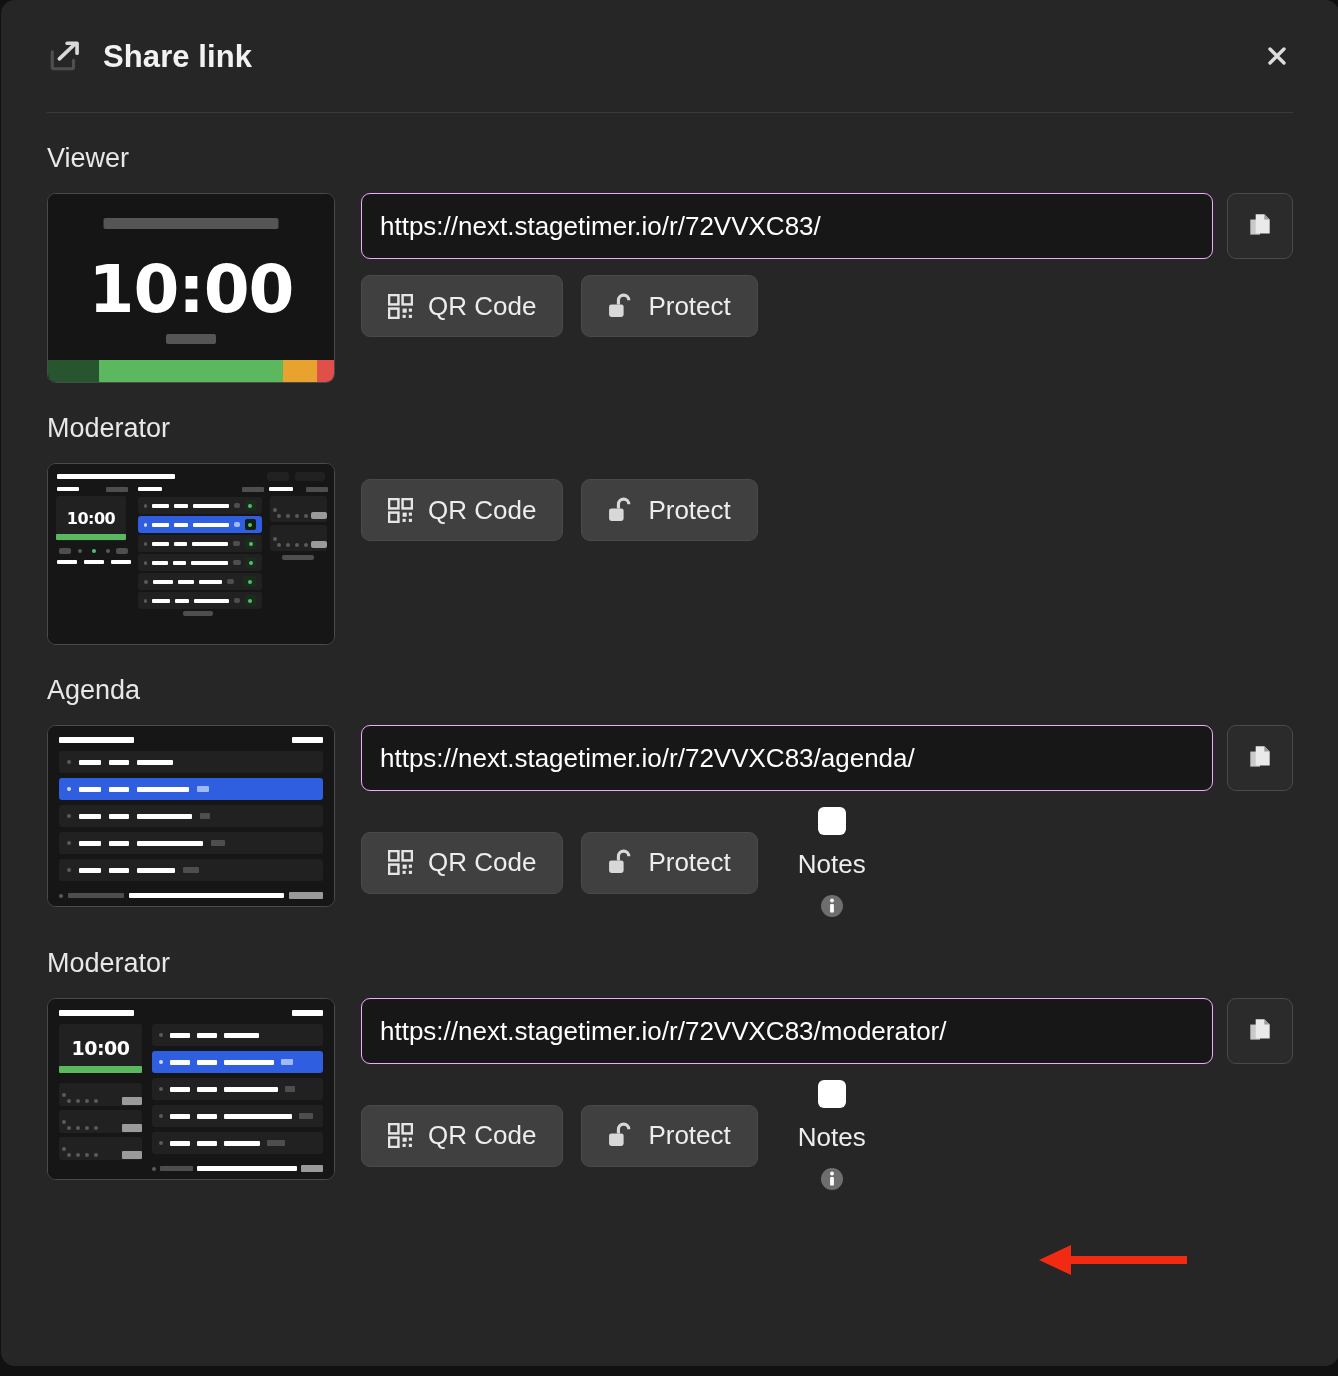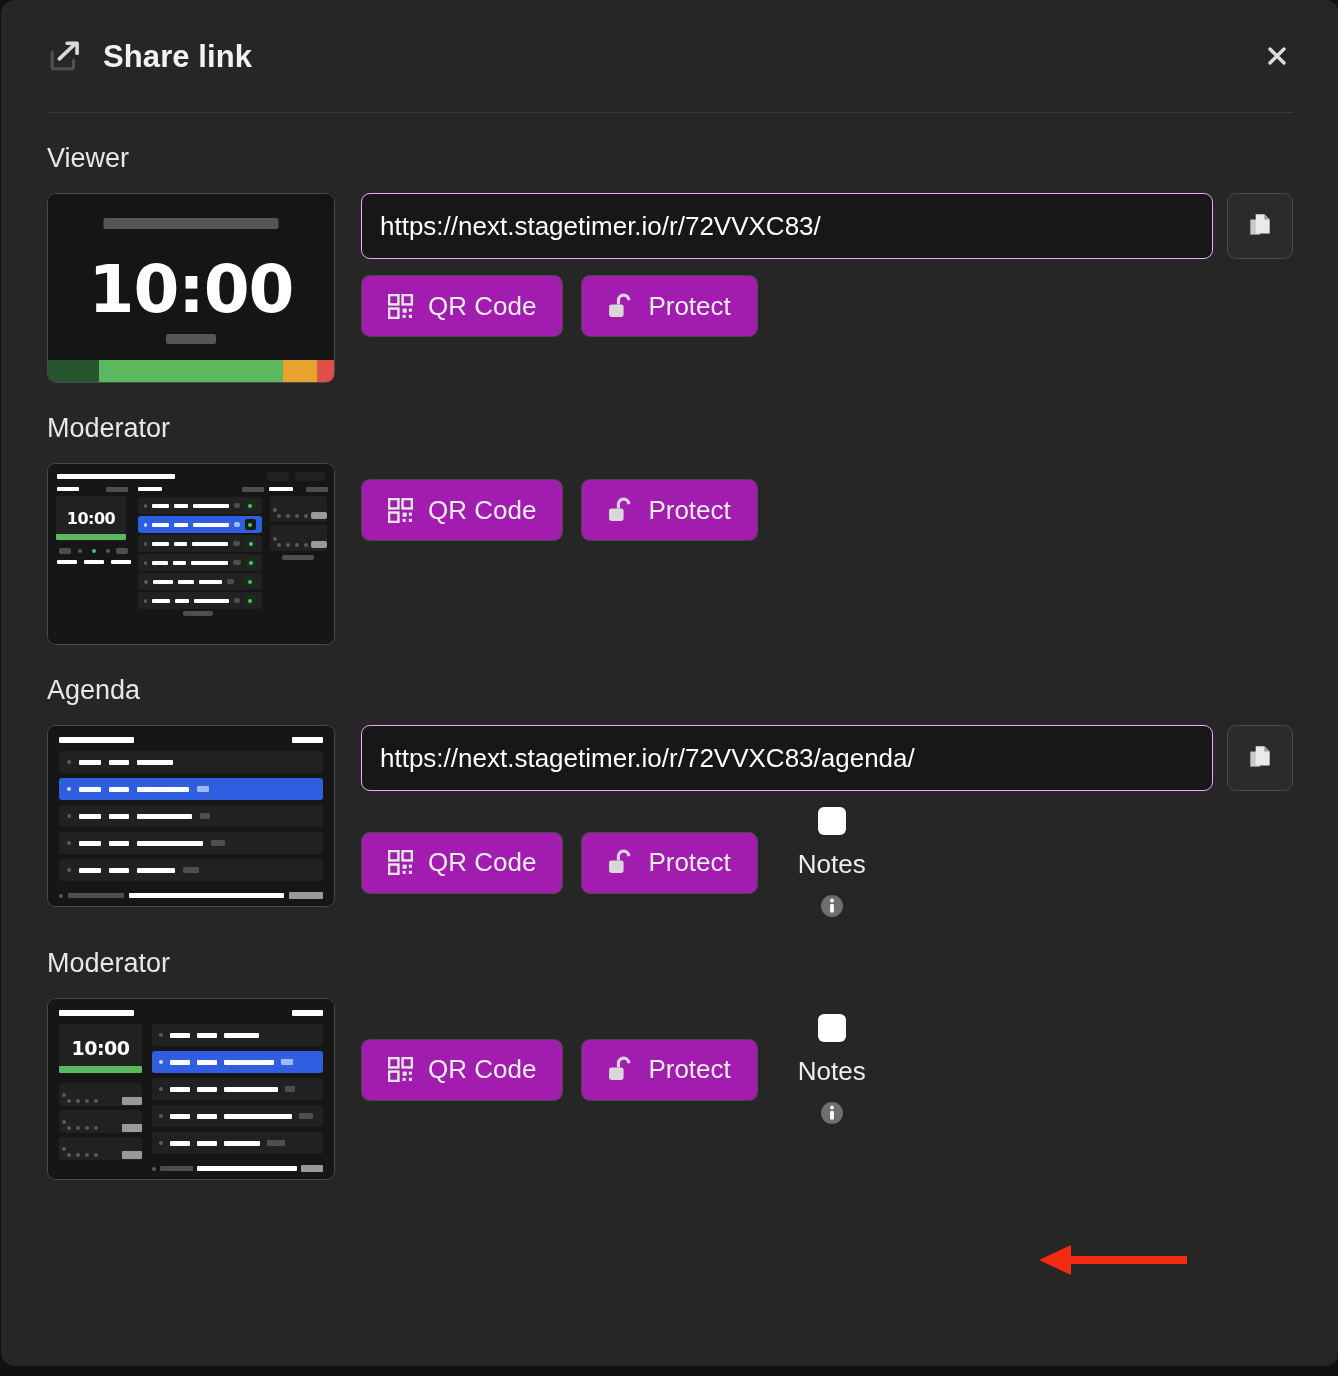--- a/index.html
+++ b/index.html
@@ -173,21 +173,21 @@
   .copy-icon { width: 26px; height: 28px; display: block; }
 
   .actions {
     display: flex;
     align-items: center;
     gap: 18px;
     margin-top: 16px;
   }
   .btn {
     height: 62px;
-    background: #a21caf;
+    background: #404040;
     border: 1px solid #4a4a4a;
     border-radius: 9px;
     display: flex; align-items: center; gap: 15px;
     padding: 16px 26px;
     cursor: pointer;
     color: #ededed;
     font-size: 26px;
     font-family: "Liberation Sans", sans-serif;
   }
   .btn .glyph { display: flex; align-items: center; }
@@ -661,20 +661,30 @@
             <div style="position:absolute;left:104px;right:11px;bottom:7px;display:flex;align-items:center;gap:4px;">
               <span class="dot"></span>
               <span class="bar d" style="width:33px;height:5px;"></span>
               <span class="bar" style="width:100px;height:5px;"></span>
               <span class="bar g" style="flex:1;height:7px;border-radius:1px;"></span>
             </div>
           </div>
         </div>
 
         <div class="fields">
+          <div class="url-line">
+            <input class="url-input" type="text" readonly="" value="https://next.stagetimer.io/r/72VVXC83/moderator/" style="">
+            <div class="copy-button">
+              <svg class="copy-icon" viewBox="0 0 24 26">
+                <path d="M3 7 h9 v14 h-9 z" fill="#c9c9c9"></path>
+                <path d="M8 2 h8 l5 5 v13 h-13 z" fill="#eaeaea"></path>
+                <path d="M16 2 v5 h5" fill="#9a9a9a"></path>
+              </svg>
+            </div>
+          </div>
           <div class="actions">
             <div class="btn">
               <span class="glyph">
                 <svg class="qr-icon" viewBox="0 0 24 24">
                   <rect x="1" y="1" width="9" height="9" fill="none" stroke="#e5e5e5" stroke-width="2.4"></rect>
                   <rect x="14" y="1" width="9" height="9" fill="none" stroke="#e5e5e5" stroke-width="2.4"></rect>
                   <rect x="1" y="14" width="9" height="9" fill="none" stroke="#e5e5e5" stroke-width="2.4"></rect>
                   <rect x="14" y="14" width="4" height="4" fill="#e5e5e5"></rect>
                   <rect x="20" y="14" width="3" height="3" fill="#e5e5e5"></rect>
                   <rect x="14" y="20" width="3" height="3" fill="#e5e5e5"></rect>

